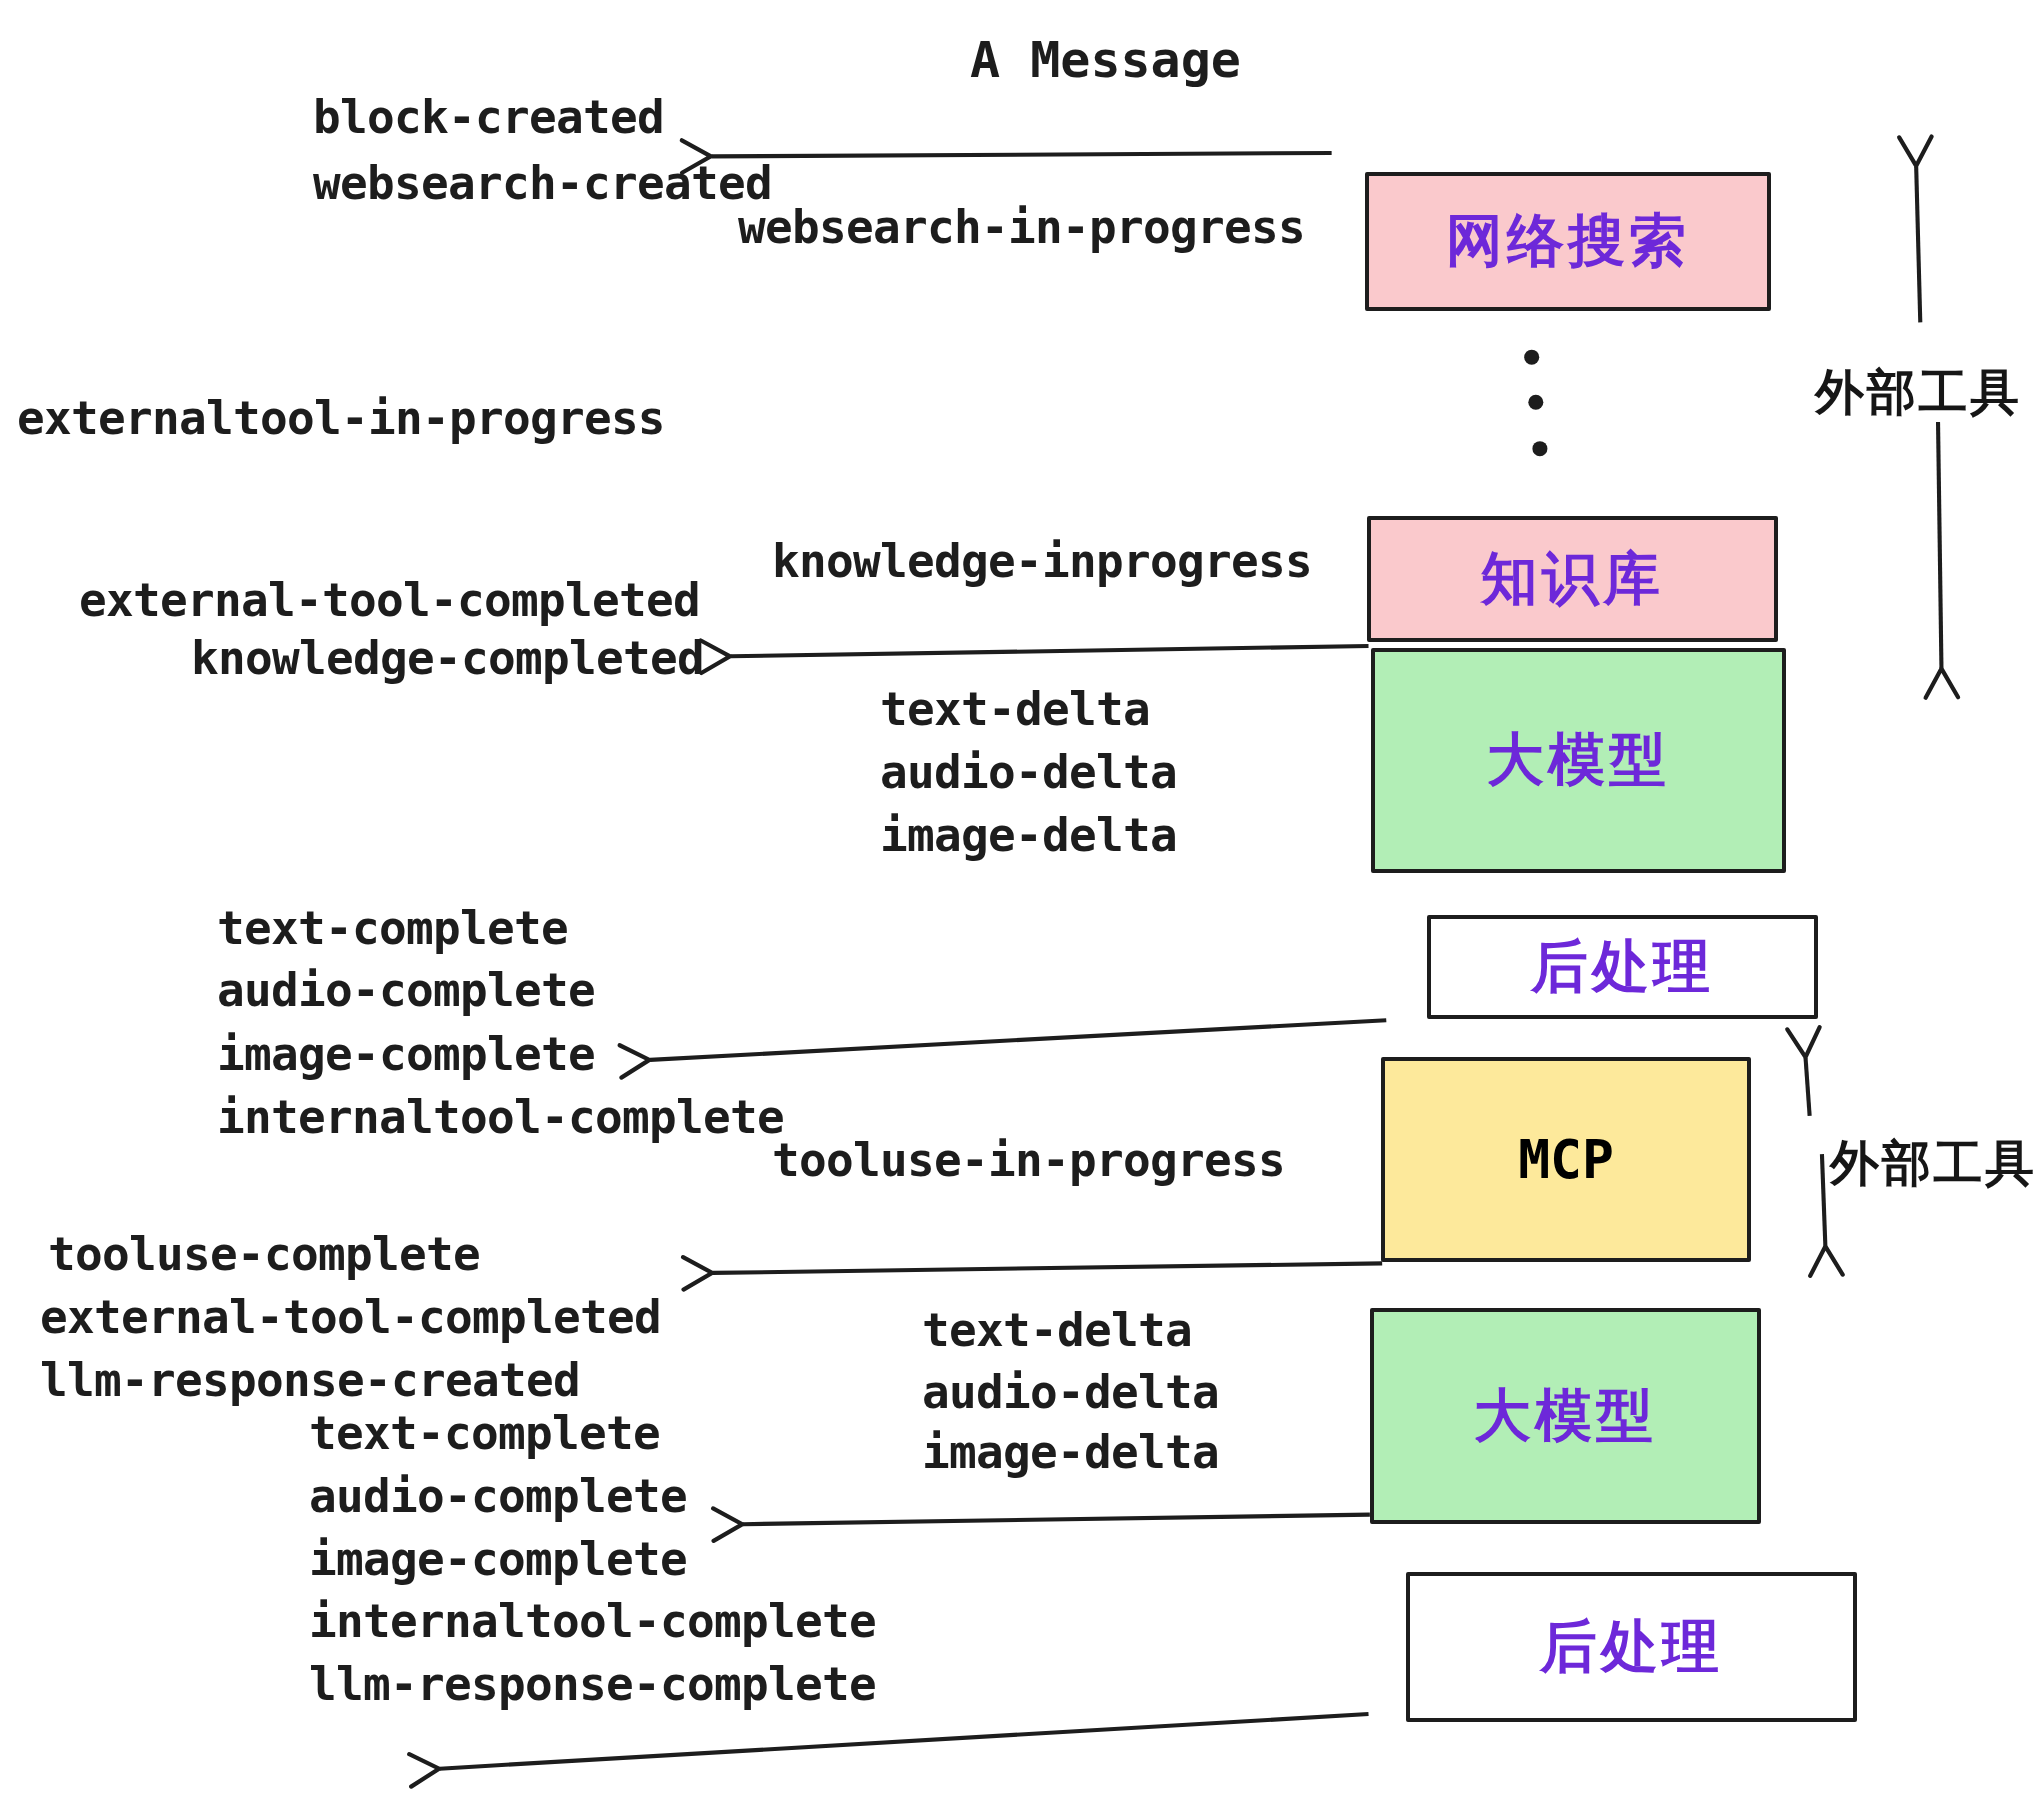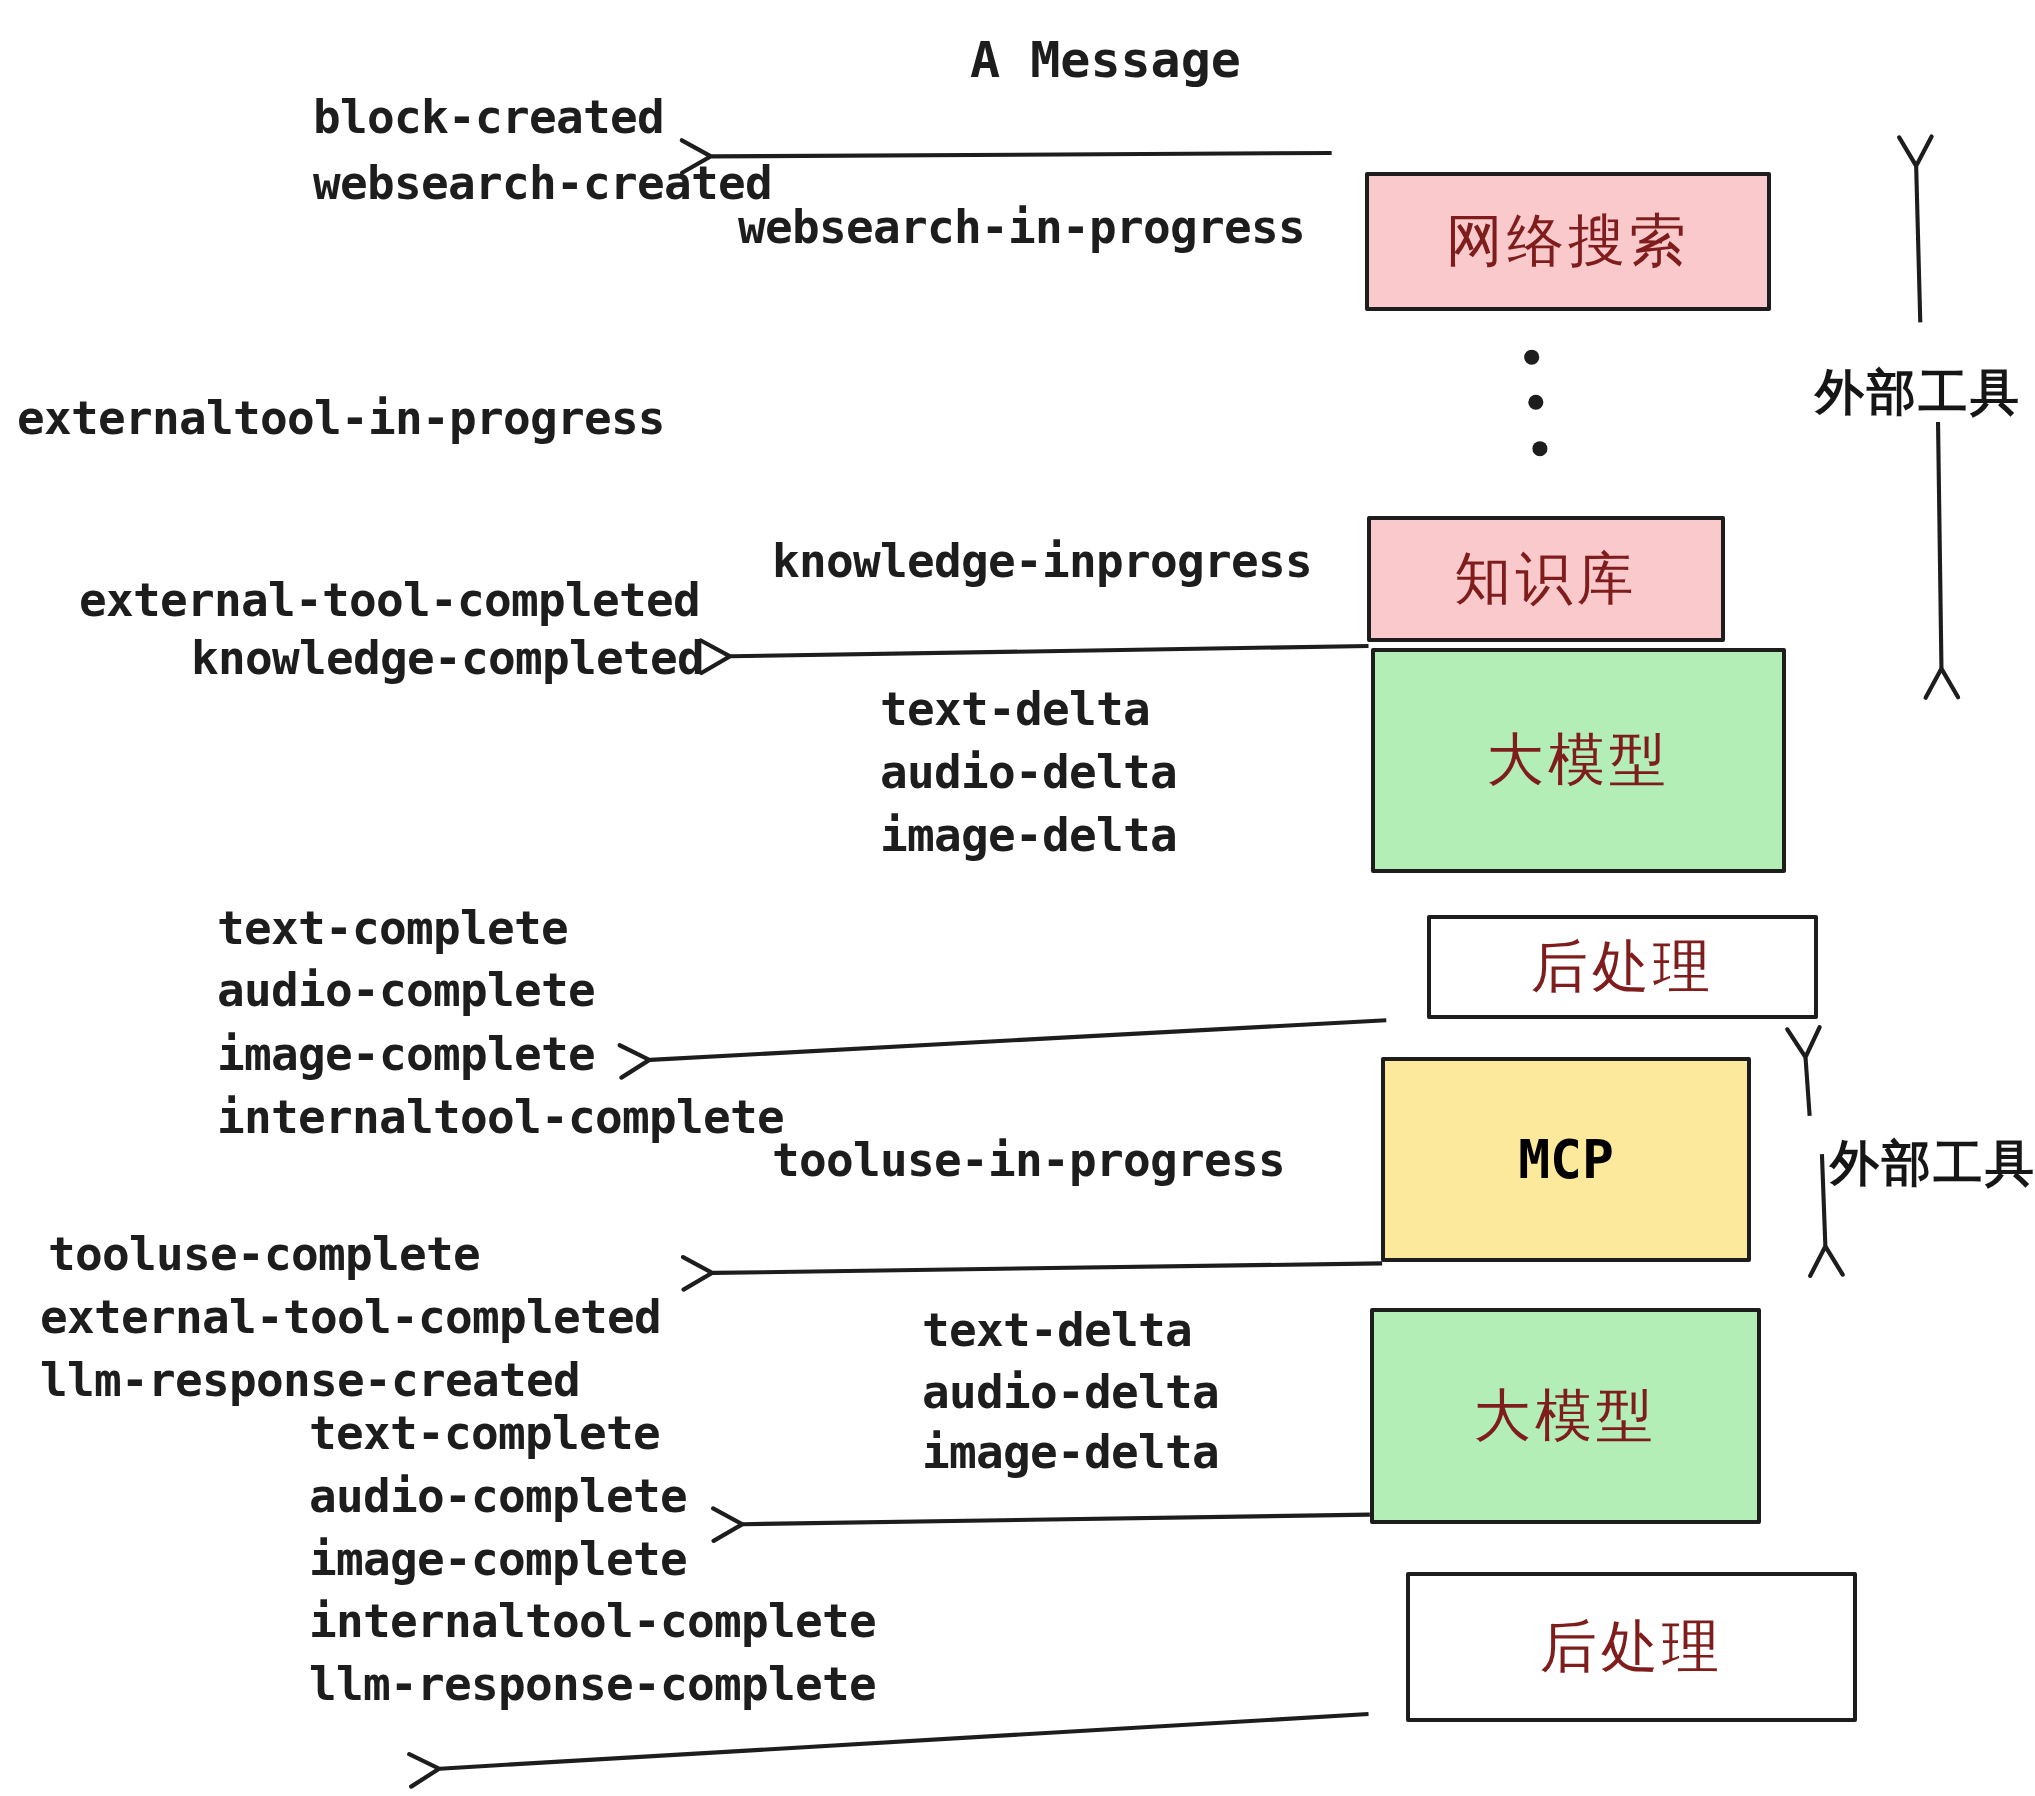--- a/index.html
+++ b/index.html
@@ -26,21 +26,21 @@
   }
   .box{
     position:absolute;
     box-sizing:border-box;
     border:4.1px solid #1d1d1d;
     border-radius:2px;
     display:flex;align-items:center;justify-content:center;
   }
   .box .cjk{
     font-family:"DejaVu Sans","Liberation Sans",sans-serif;
-    font-size:57px;font-weight:400;color:#7f1d1d;
+    font-size:57px;font-weight:700;color:#6d28d9;
     letter-spacing:4.1px;white-space:nowrap;
   }
   .box .latin{
     font-family:"DejaVu Sans Mono","Liberation Mono",monospace;
     font-size:53px;font-weight:bold;color:#000000;white-space:nowrap;
   }
   .pink{background:#fac9cc;}
   .green{background:#b2eeb6;}
   .yellow{background:#fde99b;}
   .white{background:#ffffff;margin-left:39px;}
@@ -110,21 +110,21 @@
   <div class="evt" style="left:922px;top:1452px">image-delta</div>
   <div class="evt" style="left:309px;top:1433px">text-complete</div>
   <div class="evt" style="left:309px;top:1496px">audio-complete</div>
   <div class="evt" style="left:309px;top:1559px">image-complete</div>
   <div class="evt" style="left:309px;top:1621px">internaltool-complete</div>
   <div class="evt" style="left:309px;top:1684px">llm-response-complete</div>
 
   <div class="box pink" style="left:1365px;top:172px;width:406px;height:139px">
     <span class="cjk">网络搜索</span>
   </div>
-  <div class="box pink" style="left:1367px;top:516px;width:358px;height:126px">
+  <div class="box pink" style="left:1367px;top:516px;width:411px;height:126px">
     <span class="cjk">知识库</span>
   </div>
   <div class="box green" style="left:1371px;top:648px;width:415px;height:225px">
     <span class="cjk">大模型</span>
   </div>
   <div class="box white" style="left:1388px;top:915px;width:391px;height:104px">
     <span class="cjk">后处理</span>
   </div>
   <div class="box yellow" style="left:1381px;top:1057px;width:370px;height:205px">
     <span class="latin">MCP</span>

